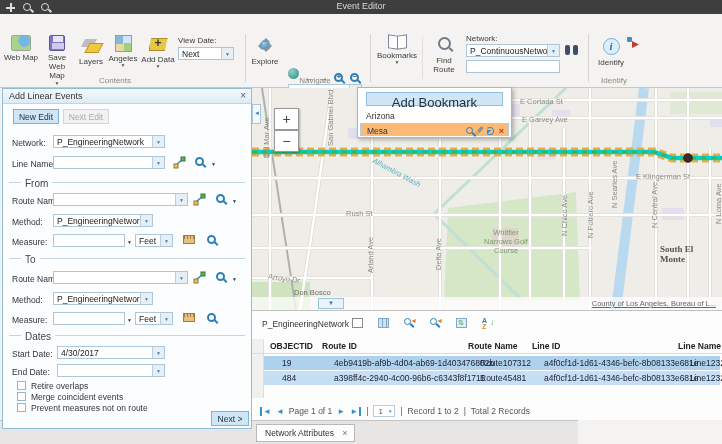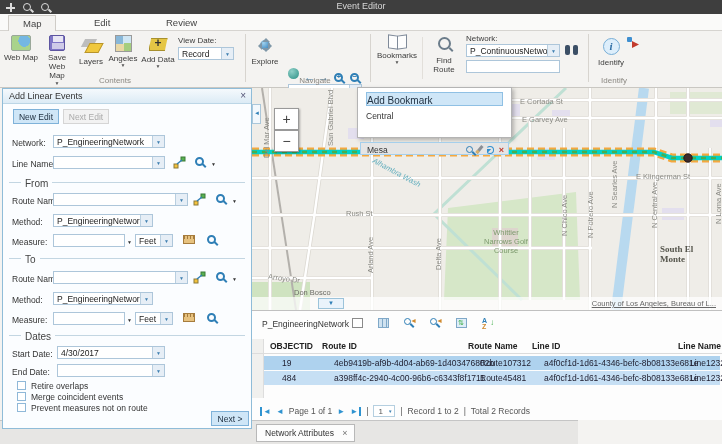--- a/index.html
+++ b/index.html
@@ -73,23 +73,23 @@
   .combo { position:absolute; background:#fff; border:1px solid #adc6da; height:13px; font-size:8.5px; color:#222;
            padding:1px 14px 0 3px; overflow:hidden; white-space:nowrap; }
   .combo .arr { position:absolute; right:0; top:0; bottom:0; width:12px; background:#e6eef6; border-left:1px solid #b9cfe0; }
   .combo .arr::after { content:"▼"; position:absolute; left:3px; top:3px; font-size:5px; color:#3e7fb0; }
   .glabel { font-size:8px; color:#3c3c3c; position:absolute; }
 
   
   .bmenu { position:absolute; left:357px; top:87px; width:155px; height:51px; background:#fff; border:1px solid #b4b4b4;
            box-shadow:2px 2px 4px rgba(0,0,0,.25); z-index:30; }
   .bmenu .addbtn { position:absolute; left:8px; top:4px; width:137px; height:14px; background:#cfe6f7; border:1px solid #8fc0e4;
-           font-size:10px; color:#234; padding-top:2px; }
+           text-align:center; font-size:13px; color:#234; padding-top:2px; }
   .bmenu .bitem { position:absolute; left:2px; width:149px; height:13px; padding:2px 0 0 6px; font-size:8.5px; color:#333; }
-  .bmenu .bitem.sel { background:#e5e5e5; border:1px solid #a5cfec;margin-top:19px; }
+  .bmenu .bitem.sel { background:#fdba74; border:1px solid #a5cfec; }
   .bmenu .bicons { position:absolute; right:4px; top:2px; display:flex; gap:5px; align-items:center; }
   .ic-refresh { width:8px; height:8px; border:1.6px solid #2f8fd0; border-radius:50%; border-left-color:transparent; position:relative; display:inline-block;}
   .ic-refresh::after { content:""; position:absolute; left:-3px; top:-1px; border:3px solid transparent; border-right-color:#2f8fd0; transform:rotate(45deg); }
   .ic-pencil { width:3px; height:9px; background:#8a8f96; transform:rotate(40deg); display:inline-block; border-bottom:3px solid #d8b06a; }
   .xred { color:#c0392b; font-size:9px; font-weight:bold; line-height:8px; }
 
   
   .panel { position:absolute; left:2px; top:88px; width:250px; height:341px; background:#fbfdff;
            background-image:radial-gradient(#e2ecf4 0.6px, transparent 0.6px); background-size:4px 4px;
            border:1px solid #8fbcd8; z-index:10; }
@@ -160,25 +160,20 @@
       </span>
     <span class="tb-ico" style="left:22px">
         <span class="wmag" style="left:1px;top:1px"></span>
       </span>
     <span class="tb-ico" style="left:40px">
         <span class="wmag" style="left:1px;top:1px"></span>
       </span>
     <span class="title">Event Editor</span>
   </div>
 
-  <div class="tabrow">
-    <span class="rtab active" style="left:8px">Map</span>
-    <span class="rtab" style="left:80px">Edit</span>
-    <span class="rtab" style="left:152px">Review</span>
-  </div>
 
   <div class="ribbon">
 
     <div class="bigbtn" style="left:2px;width:38px">
       <div class="ic ic-webmap"></div>
       <span>Web Map</span>
     </div>
     <div class="bigbtn" style="left:40px;width:34px">
       <div class="ic ic-save"></div>
       <span>Save Web Map</span>
@@ -193,21 +188,21 @@
       <span>Angeles</span>
       <div class="dd-mini">▼</div>
     </div>
     <div class="bigbtn" style="left:140px;width:36px;padding-top:3px">
       <div class="ic ic-adddata"></div>
       <span style="display:block;margin-top:4px">Add Data</span>
       <div class="dd-mini">▼</div>
     </div>
     <span class="glabel" style="left:178px;top:5px">View Date:</span>
     <div class="combo" style="left:178px;top:16px;width:56px">
-      <span>Record</span>
+      <span>Next</span>
       <span class="arr"></span>
     </div>
     <span class="rgroup-label" style="left:80px;width:70px">Contents</span>
     <div class="rsep" style="left:245px"></div>
 
     <div class="bigbtn" style="left:250px;width:30px">
       <div class="ic ic-explore">
         <span class="tri" style="left:7px;top:-1px;border:4px solid transparent;border-bottom-color:#7f97a8"></span>
         <span class="tri" style="left:7px;bottom:-1px;border:4px solid transparent;border-top-color:#7f97a8"></span>
         <span class="tri" style="left:-1px;top:7px;border:4px solid transparent;border-right-color:#7f97a8"></span>
@@ -345,21 +340,21 @@
       <div>+</div>
       <div>−</div>
     </div>
     <div class="collapse-left"></div>
     <div class="collapse-down"></div>
     <div class="attrib">County of Los Angeles, Bureau of L...</div>
   </div>
 
   <div class="bmenu">
     <div class="addbtn">Add Bookmark</div>
-    <div class="bitem" style="top:21px">Central</div>
+    <div class="bitem" style="top:21px">Arizona</div>
     <div class="bitem sel" style="top:35px">
       <span>Mesa</span>
       <span class="bicons">
         <span class="mag" style="width:7px;height:7px;border-width:1.6px"></span>
         <span class="ic-pencil"></span>
         <span class="ic-refresh"></span>
         <span class="xred">×</span>
       </span>
     </div>
   </div>

